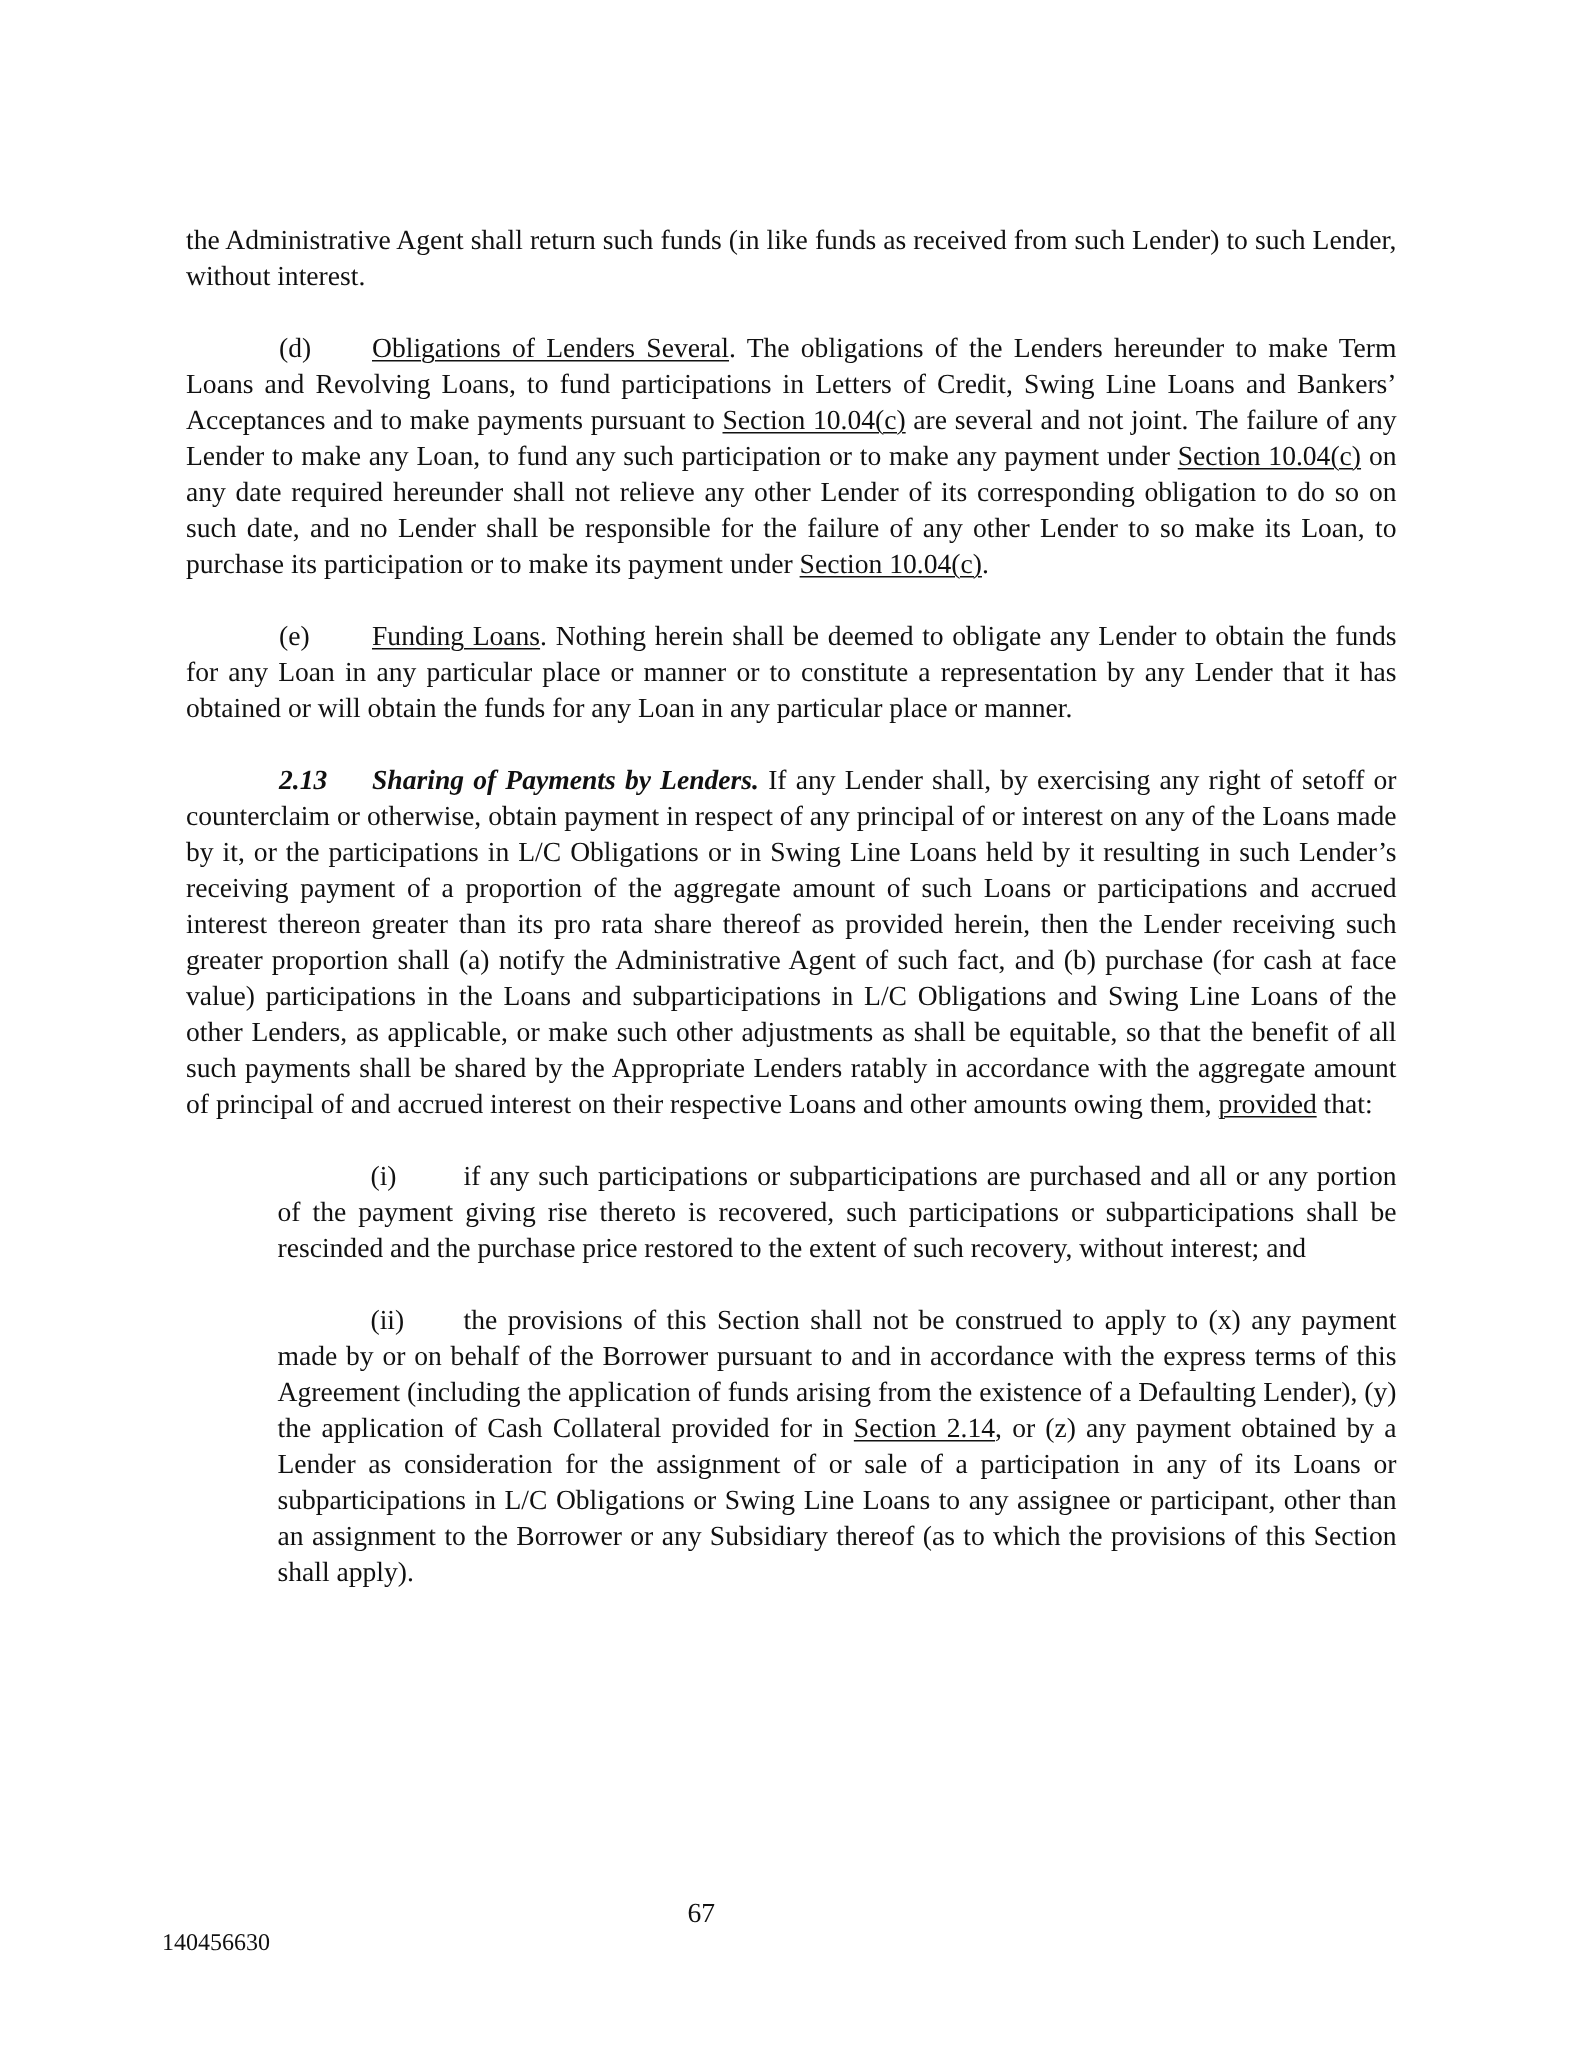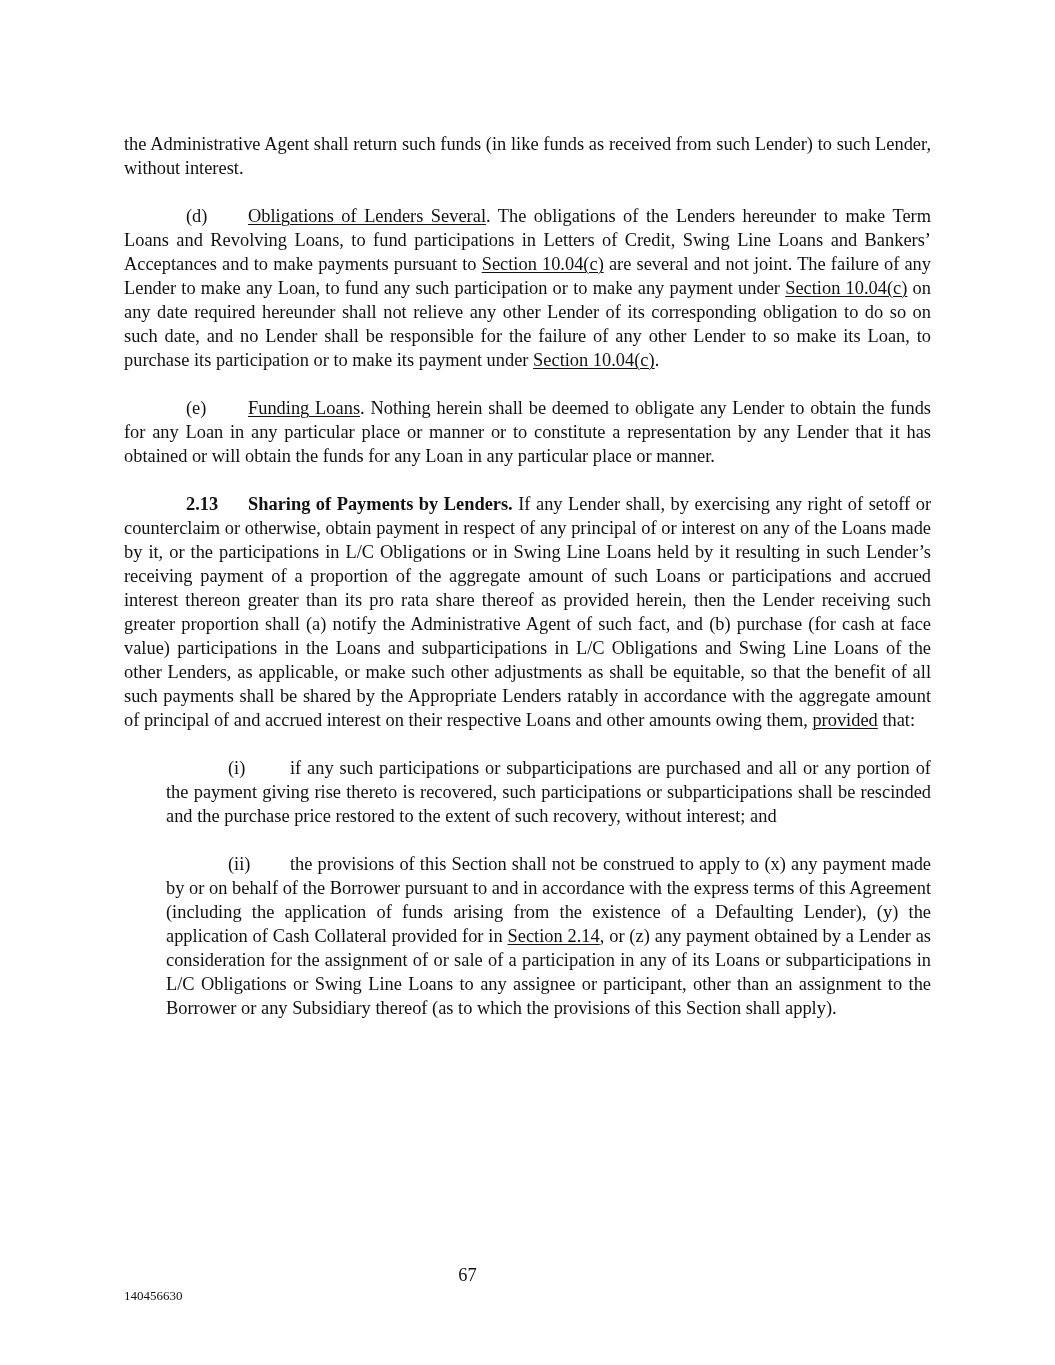--- a/index.html
+++ b/index.html
@@ -11,68 +11,69 @@
       width: 1055px;
       height: 1365px;
       position: relative;
       overflow: hidden;
       font-family: "Liberation Serif", "DejaVu Serif", serif;
       color: #111111;
     }
     .page {
       position: absolute;
       left: 124px;
-      top: 132px;
+      top: 148px;
       width: 807px;
     }
     .para {
       font-size: 18.4px;
       line-height: 24px;
       text-align: justify;
       margin: 0 0 24px 0;
       text-indent: 62px;
     }
     .para.no-indent {
       text-indent: 0;
     }
     .para.sub {
-      margin-left: 42px;
+      margin-left: 61px;
       text-indent: 62px;
       font-family: Liberation Serif, serif;
     }
     .label {
       display: inline-block;
       width: 62px;
       text-indent: 0;
     }
     .u {
       text-decoration: underline;
       text-underline-offset: 2px;
       text-decoration-thickness: 1px;
     }
     .b {
       font-weight: bold;
+      font-style: italic;
     }
     .last-line-justify {
       text-align-last: justify;
     }
     .page-number {
       position: absolute;
       top: 1263px;
       left: 0;
       width: 935px;
       text-align: center;
       font-size: 18.4px;
       line-height: 24px;
     }
     .doc-id {
       position: absolute;
       top: 1289px;
-      left: 124px;
-      font-size: 13px;
+      left: 108px;
+      font-size: 16px;
       line-height: 14px;
     }
   </style>
 </head>
 <body>
 
 <div class="page">
 
   <p class="para no-indent">
     <span>the Administrative Agent shall return such funds (in like funds as received from such Lender) to such Lender, without interest.</span>

